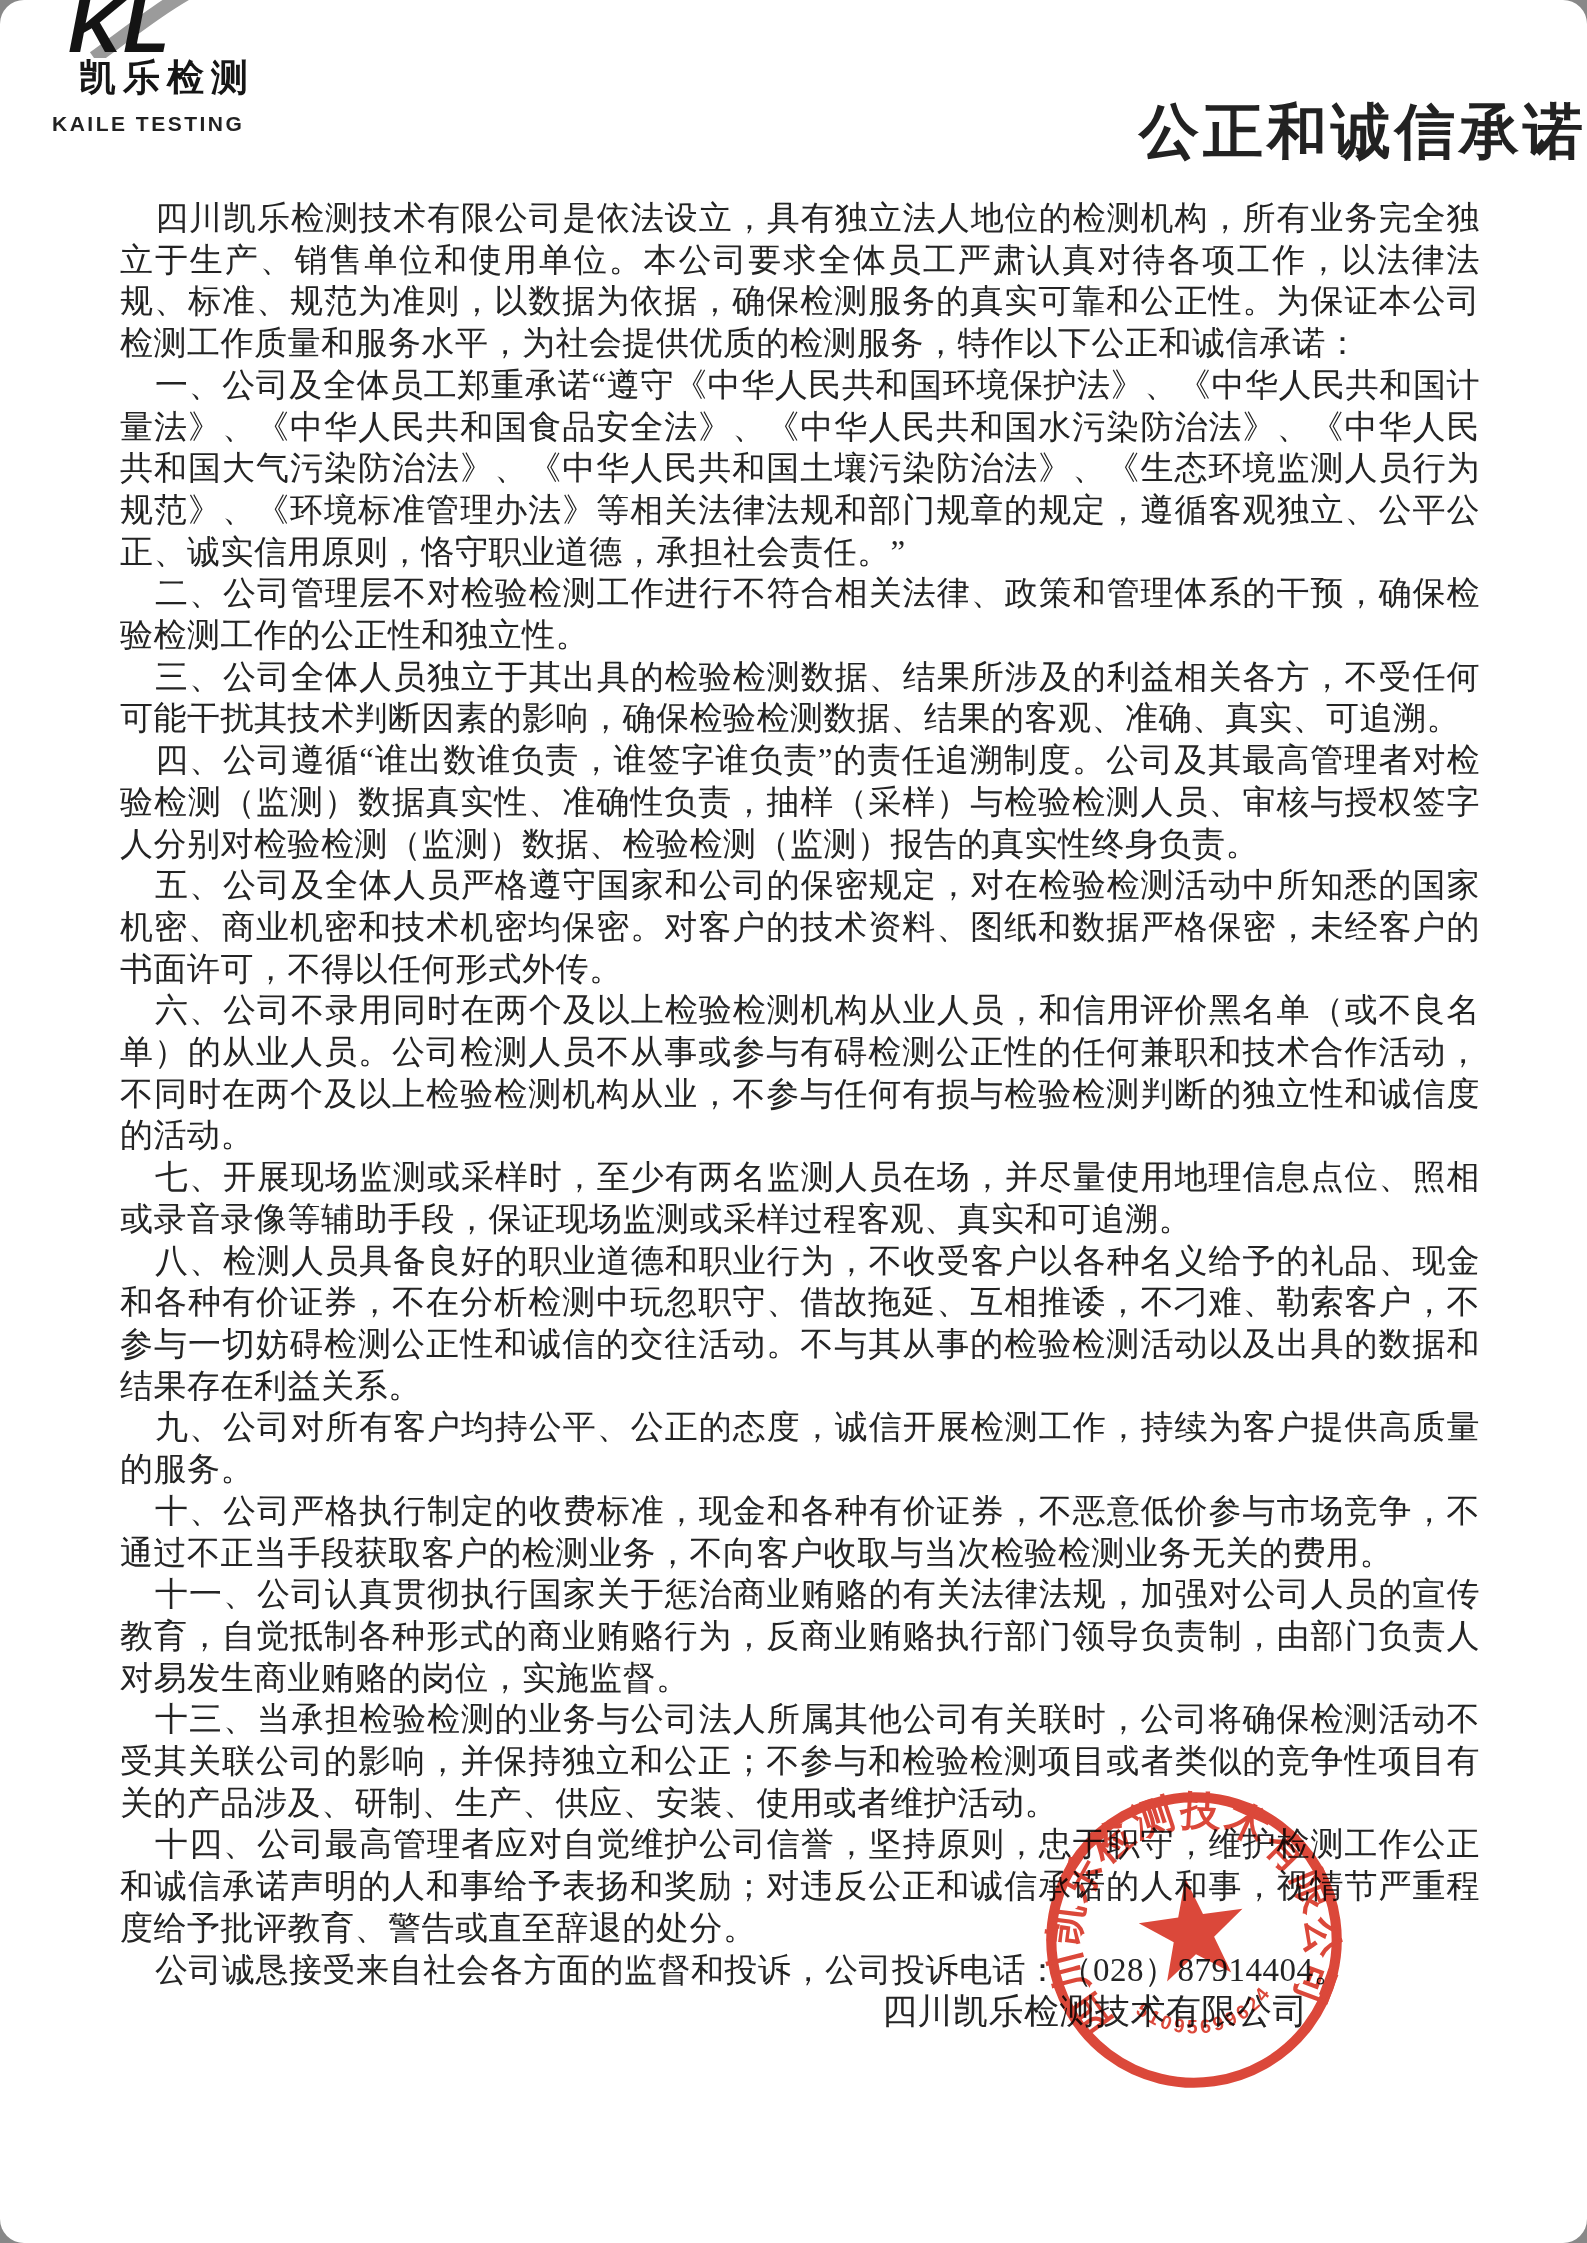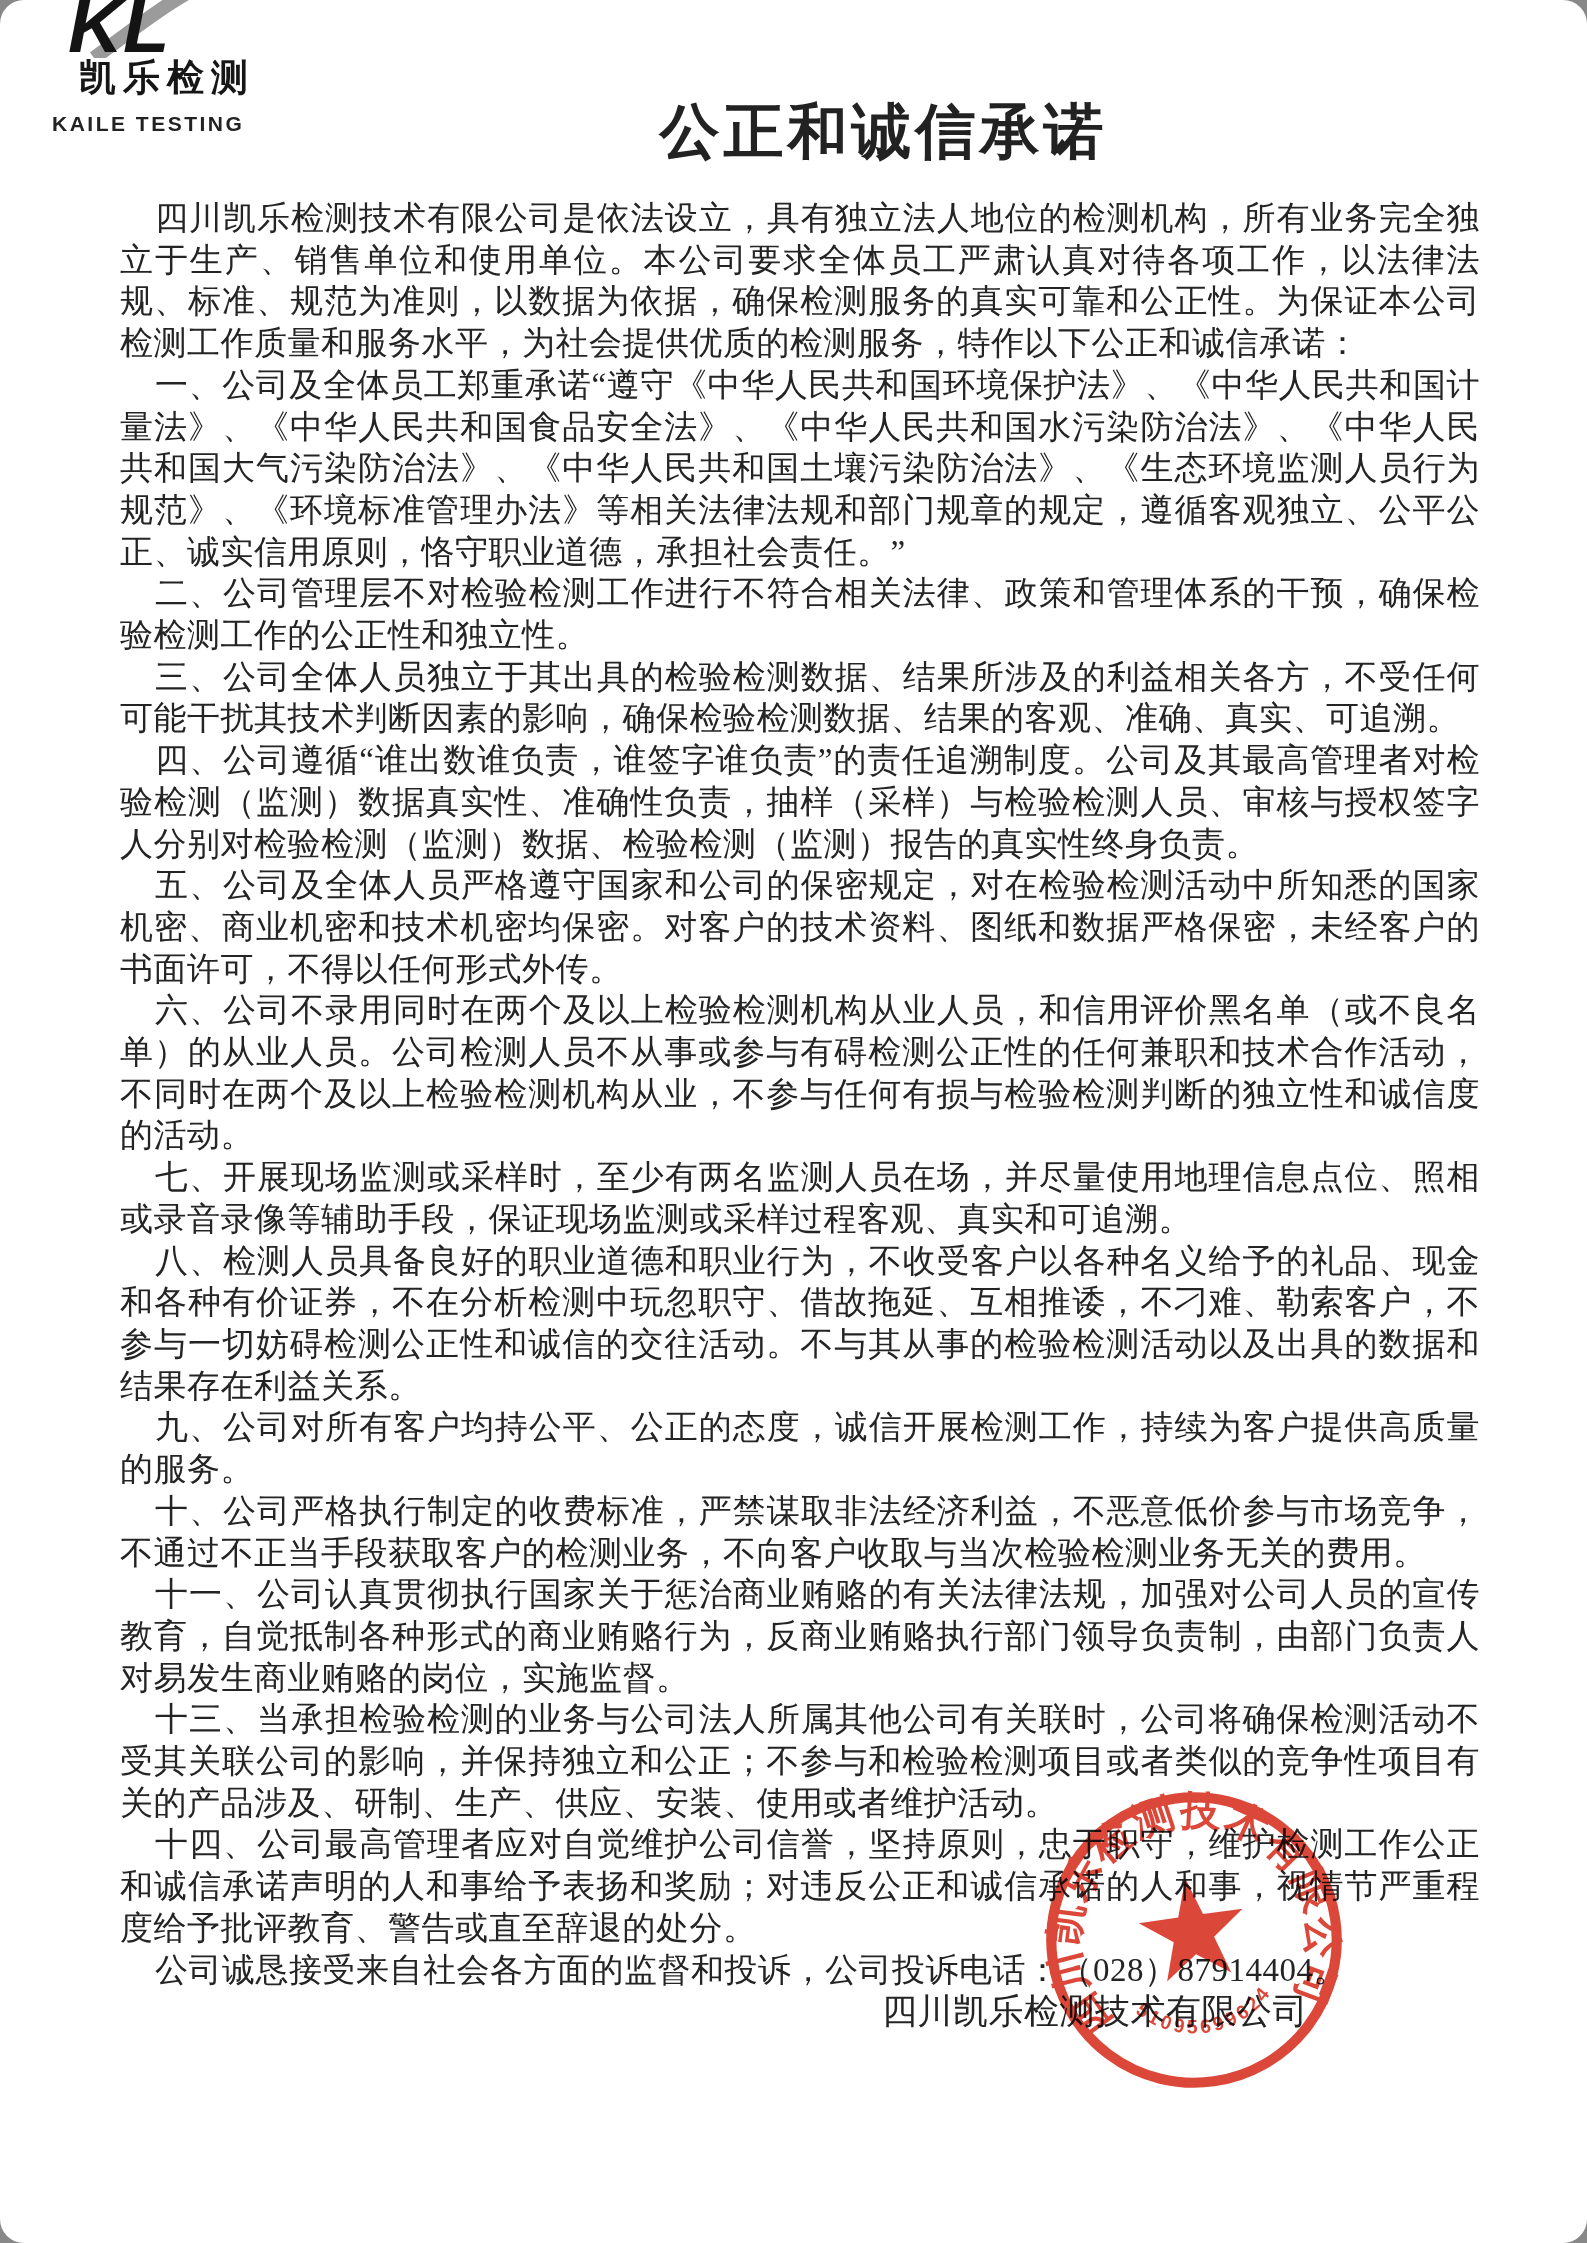--- a/index.html
+++ b/index.html
@@ -21,21 +21,21 @@
     color:#161616;line-height:40px;margin-top:0px;white-space:nowrap;text-align:center;
   }
   .logo-en{
     font-family:"Liberation Sans","DejaVu Sans",sans-serif;
     font-weight:700;font-size:21px;letter-spacing:2.5px;
     color:#222;line-height:24px;margin-top:14px;white-space:nowrap;
   }
   
   .title{
     position:absolute;left:0;right:0;top:92px;
-    text-align:center;padding-left:180px;
+    text-align:right;padding-left:180px;
     font-size:60px;font-weight:700;letter-spacing:4px;
     color:#222;
   }
   
   .body-text{
     position:absolute;left:120px;top:198px;width:1360px;
     font-size:33px;line-height:41.7px;letter-spacing:0.5px;
     text-align:justify;color:#242424;
   }
   .body-text p{margin:0;text-indent:35px;}
@@ -76,21 +76,21 @@
     <p>四川凯乐检测技术有限公司是依法设立，具有独立法人地位的检测机构，所有业务完全独立于生产、销售单位和使用单位。本公司要求全体员工严肃认真对待各项工作，以法律法规、标准、规范为准则，以数据为依据，确保检测服务的真实可靠和公正性。为保证本公司检测工作质量和服务水平，为社会提供优质的检测服务，特作以下公正和诚信承诺：</p>
     <p>一、公司及全体员工郑重承诺“遵守《中华人民共和国环境保护法》、《中华人民共和国计量法》、《中华人民共和国食品安全法》、《中华人民共和国水污染防治法》、《中华人民共和国大气污染防治法》、《中华人民共和国土壤污染防治法》、《生态环境监测人员行为规范》、《环境标准管理办法》等相关法律法规和部门规章的规定，遵循客观独立、公平公正、诚实信用原则，恪守职业道德，承担社会责任。”</p>
     <p>二、公司管理层不对检验检测工作进行不符合相关法律、政策和管理体系的干预，确保检验检测工作的公正性和独立性。</p>
     <p>三、公司全体人员独立于其出具的检验检测数据、结果所涉及的利益相关各方，不受任何可能干扰其技术判断因素的影响，确保检验检测数据、结果的客观、准确、真实、可追溯。</p>
     <p>四、公司遵循“谁出数谁负责，谁签字谁负责”的责任追溯制度。公司及其最高管理者对检验检测（监测）数据真实性、准确性负责，抽样（采样）与检验检测人员、审核与授权签字人分别对检验检测（监测）数据、检验检测（监测）报告的真实性终身负责。</p>
     <p>五、公司及全体人员严格遵守国家和公司的保密规定，对在检验检测活动中所知悉的国家机密、商业机密和技术机密均保密。对客户的技术资料、图纸和数据严格保密，未经客户的书面许可，不得以任何形式外传。</p>
     <p>六、公司不录用同时在两个及以上检验检测机构从业人员，和信用评价黑名单（或不良名单）的从业人员。公司检测人员不从事或参与有碍检测公正性的任何兼职和技术合作活动，不同时在两个及以上检验检测机构从业，不参与任何有损与检验检测判断的独立性和诚信度的活动。</p>
     <p>七、开展现场监测或采样时，至少有两名监测人员在场，并尽量使用地理信息点位、照相或录音录像等辅助手段，保证现场监测或采样过程客观、真实和可追溯。</p>
     <p>八、检测人员具备良好的职业道德和职业行为，不收受客户以各种名义给予的礼品、现金和各种有价证券，不在分析检测中玩忽职守、借故拖延、互相推诿，不刁难、勒索客户，不参与一切妨碍检测公正性和诚信的交往活动。不与其从事的检验检测活动以及出具的数据和结果存在利益关系。</p>
     <p>九、公司对所有客户均持公平、公正的态度，诚信开展检测工作，持续为客户提供高质量的服务。</p>
-    <p>十、公司严格执行制定的收费标准，严禁谋取非法经济利益，不恶意低价参与市场竞争，不通过不正当手段获取客户的检测业务，不向客户收取与当次检验检测业务无关的费用。</p>
+    <p>十、公司严格执行制定的收费标准，现金和各种有价证券，不恶意低价参与市场竞争，不通过不正当手段获取客户的检测业务，不向客户收取与当次检验检测业务无关的费用。</p>
     <p>十一、公司认真贯彻执行国家关于惩治商业贿赂的有关法律法规，加强对公司人员的宣传教育，自觉抵制各种形式的商业贿赂行为，反商业贿赂执行部门领导负责制，由部门负责人对易发生商业贿赂的岗位，实施监督。</p>
     <p>十三、当承担检验检测的业务与公司法人所属其他公司有关联时，公司将确保检测活动不受其关联公司的影响，并保持独立和公正；不参与和检验检测项目或者类似的竞争性项目有关的产品涉及、研制、生产、供应、安装、使用或者维护活动。</p>
     <p>十四、公司最高管理者应对自觉维护公司信誉，坚持原则，忠于职守，维护检测工作公正和诚信承诺声明的人和事给予表扬和奖励；对违反公正和诚信承诺的人和事，视情节严重程度给予批评教育、警告或直至辞退的处分。</p>
     <p>公司诚恳接受来自社会各方面的监督和投诉，公司投诉电话：（028）87914404。</p>
     <p class="signature">四川凯乐检测技术有限公司</p>
   </div>
 
   <svg class="seal" viewBox="0 0 310 310" xmlns="http://www.w3.org/2000/svg">
     <defs>
       <path id="sealArcTop" d="M 75,235 A 113,113 0 1 1 235,235" fill="none"></path>

